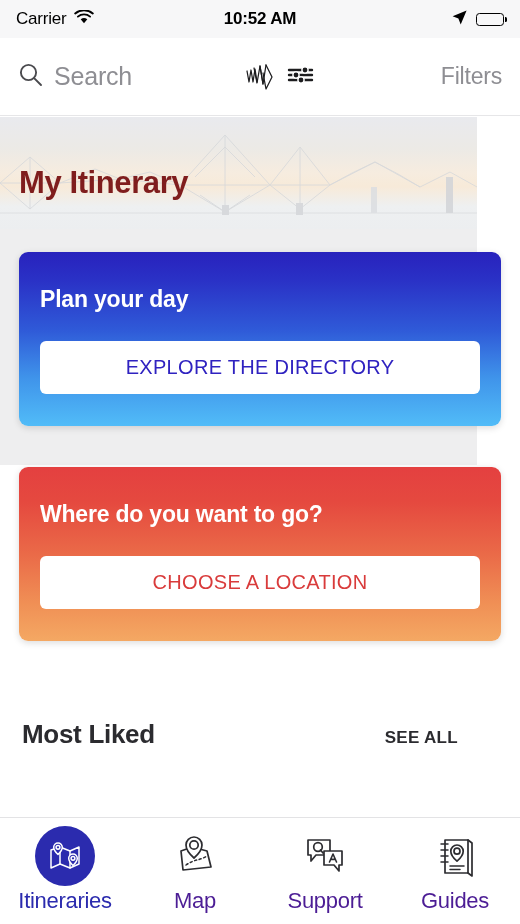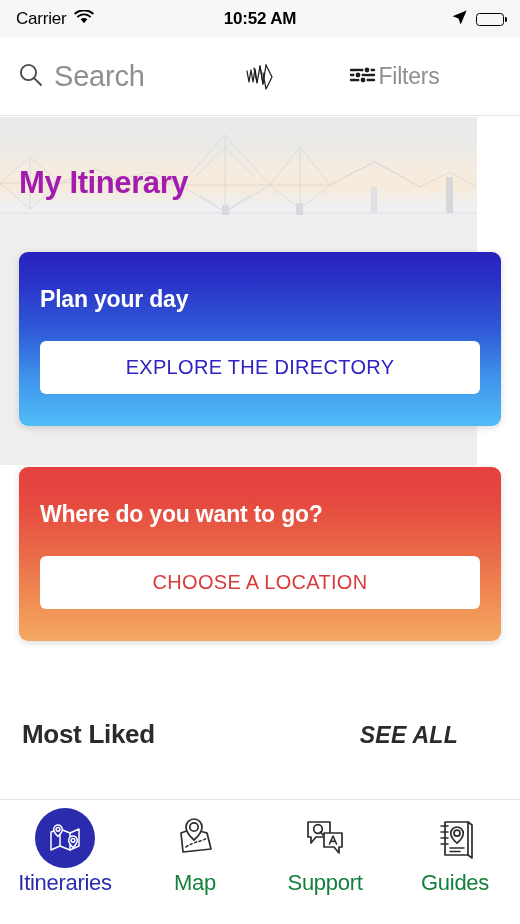--- a/index.html
+++ b/index.html
@@ -95,37 +95,37 @@
     padding: 0 18px;
   }
   .nav-search {
     display: flex;
     align-items: center;
     gap: 11px;
     flex: 1;
     cursor: text;
   }
   .search-placeholder {
-    font-size: 29px;
+    font-size: 25px;
     color: #8e8e93;
     font-weight: 400;
     letter-spacing: -0.2px;
   }
   .nav-logo {
     width: 54px;
     display: flex;
     justify-content: center;
     align-items: center;
   }
   .nav-filters {
     display: flex;
     align-items: center;
     gap: 2px;
     flex: 1;
-    justify-content: center;
+    justify-content: space-between;
     cursor: pointer;
   }
   .filters-label {
     font-size: 23px;
     color: #8e8e93;
     font-weight: 400;
     letter-spacing: -0.2px;
   }
 
   
@@ -161,21 +161,21 @@
        #eef0f1 80%,
        #eceef0 100%);
   }
   .hero-image svg { position: absolute; top: 0; left: 0; }
   .hero-title {
     position: absolute;
     left: 19px;
     top: 48px;
     font-size: 31px;
     font-weight: 700;
-    color: #a21caf;
+    color: #7f1d1d;
     letter-spacing: -0.4px;
     z-index: 3;
     text-align: center;
   }
 
   
   .promo-card {
     position: absolute;
     left: 19px;
     width: 482px;
@@ -227,34 +227,33 @@
     align-items: baseline;
     justify-content: space-between;
   }
   .section-title {
     font-size: 26px;
     font-weight: 700;
     color: #2b2b2f;
     letter-spacing: -0.3px;
   }
   .section-link {
-    font-size: 23px;
+    font-size: 17px;
     font-weight: 700;
     color: #2b2b2f;
     letter-spacing: 0.3px;
     cursor: pointer;
-    font-style: italic;
   }
 
   
   .tabbar {
     position: absolute;
     left: 0; bottom: 0;
     width: 520px;
-    height: 125px;
+    height: 107px;
     background: #ffffff;
     border-top: 1px solid #e3e3e5;
     display: flex;
   }
   .tab {
     flex: 1;
     display: flex;
     flex-direction: column;
     align-items: center;
     justify-content: flex-start;
@@ -272,21 +271,21 @@
     width: 60px; height: 60px;
     border-radius: 50%;
     background: #2b2bae;
     display: flex;
     align-items: center;
     justify-content: center;
   }
   .tab-label {
     font-size: 22px;
     font-weight: 400;
-    color: #15803d;
+    color: #4c1d95;
     letter-spacing: -0.3px;
     margin-top: 6px;
   }
   .tab-label-active { color: #2b2bae; }
 </style>
 </head>
 <body>
 
 <div class="phone">
 

